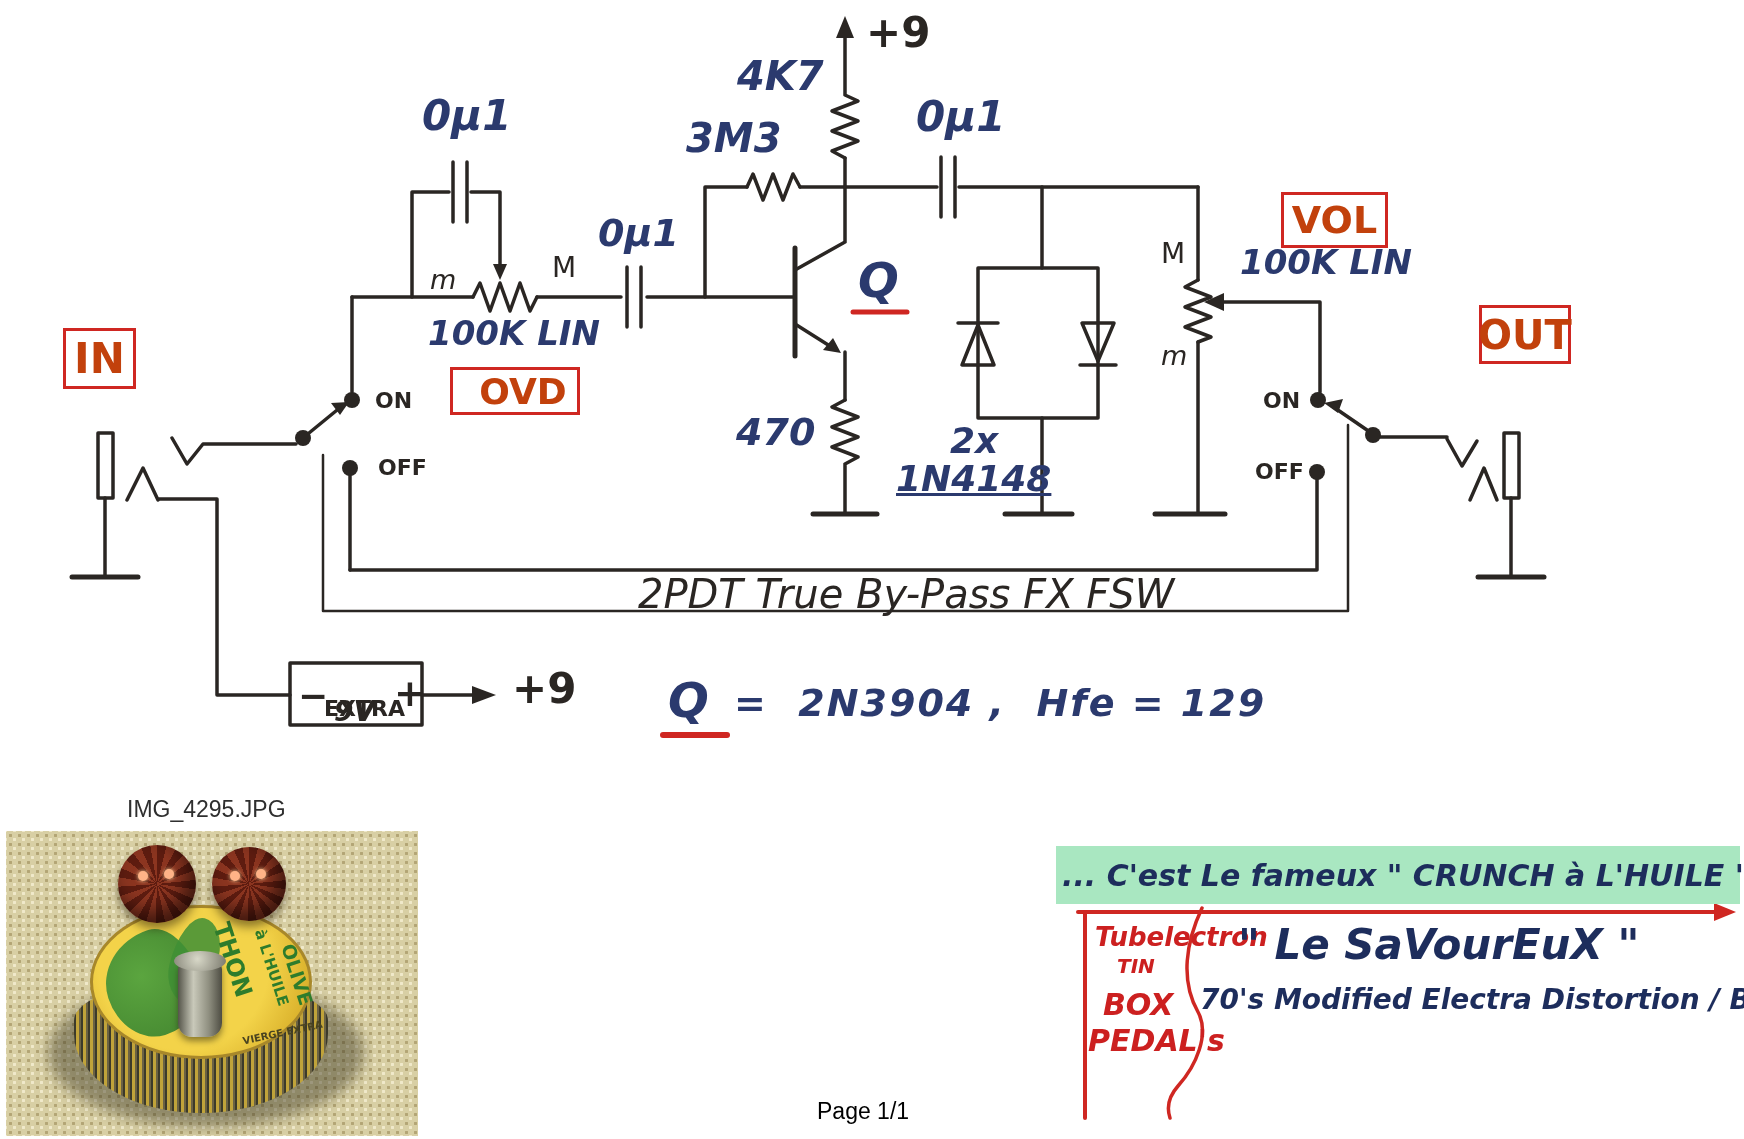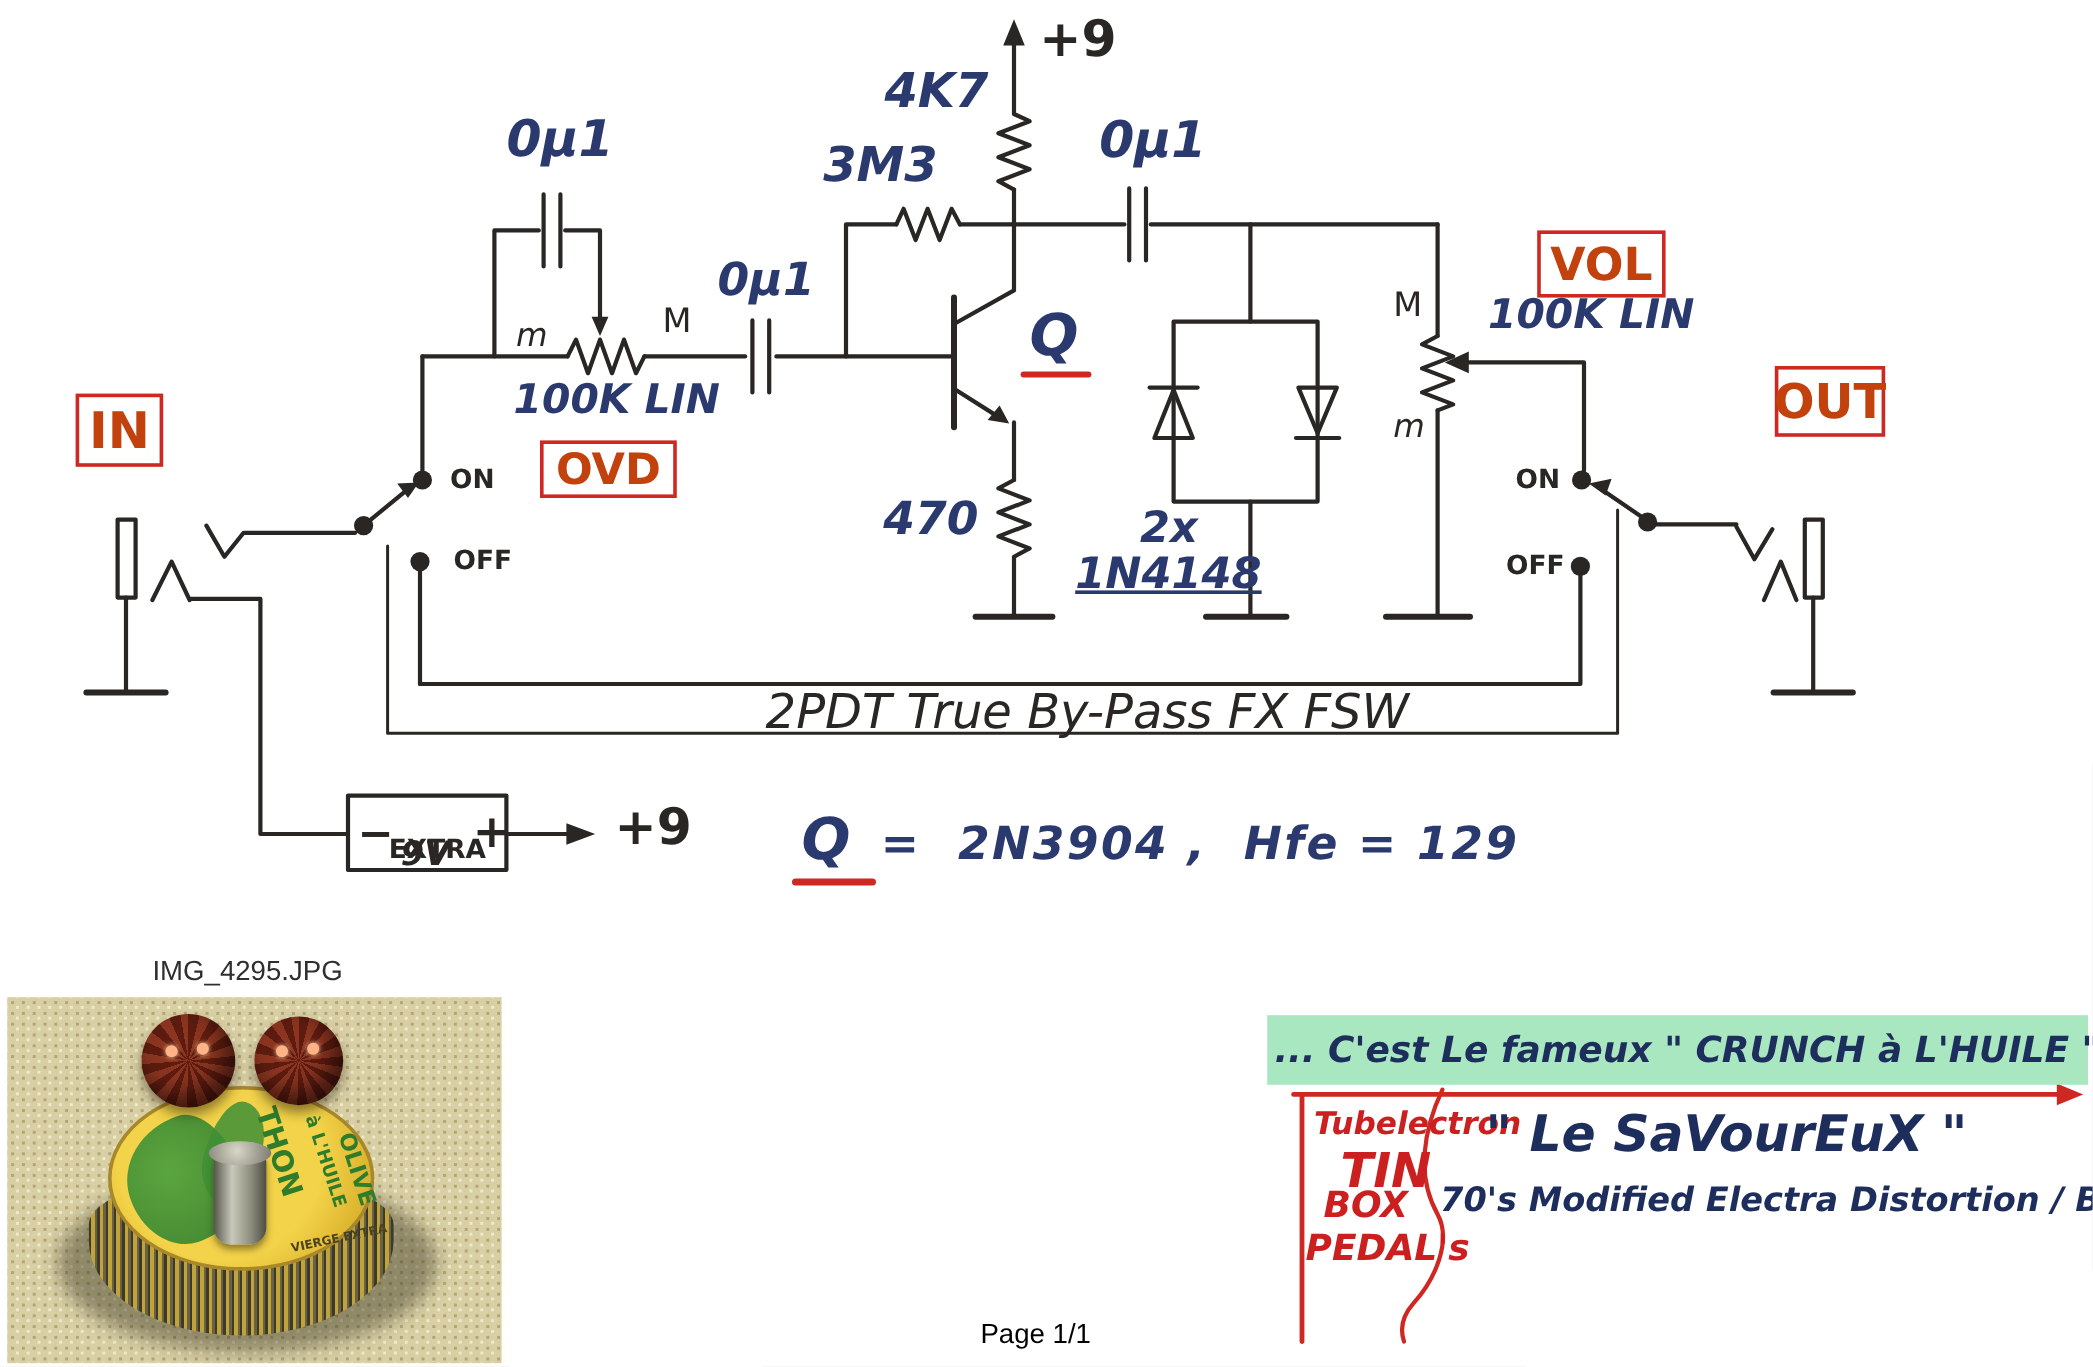--- a/index.html
+++ b/index.html
@@ -134,21 +134,21 @@
       <polygon points="1736,912 1714,903 1714,921"></polygon>
     </g>
   </svg>
 
   <div class="redbox" style="left:63px;top:328px;width:67px;height:55px;font-size:42px;">
     <span>IN</span>
     </div>
   <div class="redbox" style="left:1479px;top:305px;width:86px;height:53px;font-size:40px;">
     <span>OUT</span>
     </div>
-  <div class="redbox" style="left:450px;top:367px;width:108px;height:42px;font-size:36px;">
+  <div class="redbox" style="left:450px;top:367px;width:108px;height:42px;font-size:36px;padding-left:16px;">
     <span>OVD</span>
     </div>
   <div class="redbox" style="left:1281px;top:192px;width:101px;height:50px;font-size:38px;">
     <span>VOL</span>
     </div>
 
   <div class="lbl blue hand" style="left:422px;top:95px;font-size:42px;">0µ1</div>
   <div class="lbl blue hand" style="left:737px;top:56px;font-size:40px;text-align:center;">4K7</div>
   <div class="lbl blue hand" style="left:686px;top:118px;font-size:40px;">3M3</div>
   <div class="lbl blue hand" style="left:598px;top:214px;font-size:38px;">0µ1</div>
@@ -210,21 +210,21 @@
     <div class="ph knob" style="left:206px;top:16px;width:74px;height:74px;">
       <div class="knobdot" style="left:18px;top:24px;width:10px;height:10px;"></div>
       <div class="knobdot" style="left:44px;top:22px;width:10px;height:10px;"></div>
     </div>
   </div>
 
   <div id="greenbar">
     <span class="note-navy" style="font-size:30px;padding-left:6px;white-space:nowrap;">... C'est Le fameux " CRUNCH à L'HUILE "</span>
   </div>
   <div class="lbl note-red" style="left:1095px;top:924px;font-size:26px;">Tubelectron</div>
-  <div class="lbl note-red" style="left:1117px;top:956px;font-size:40px;font-style:italic;">TIN</div>
+  <div class="lbl note-red" style="left:1117px;top:956px;font-size:20px;font-style:italic;">TIN</div>
   <div class="lbl note-red" style="left:1103px;top:990px;font-size:30px;">BOX</div>
   <div class="lbl note-red" style="left:1088px;top:1026px;font-size:30px;">PEDAL's</div>
   <div class="lbl note-navy" style="left:1238px;top:924px;font-size:42px;">" Le SaVourEuX "</div>
   <div class="lbl note-navy" style="left:1200px;top:986px;font-size:28px;">70's Modified Electra Distortion / Boost.</div>
 
   <div class="lbl" style="left:817px;top:1100px;font-size:23px;color:#000000;font-family:Liberation Sans, sans-serif;">Page 1/1</div>
 
 </div>
 
 </body></html>

